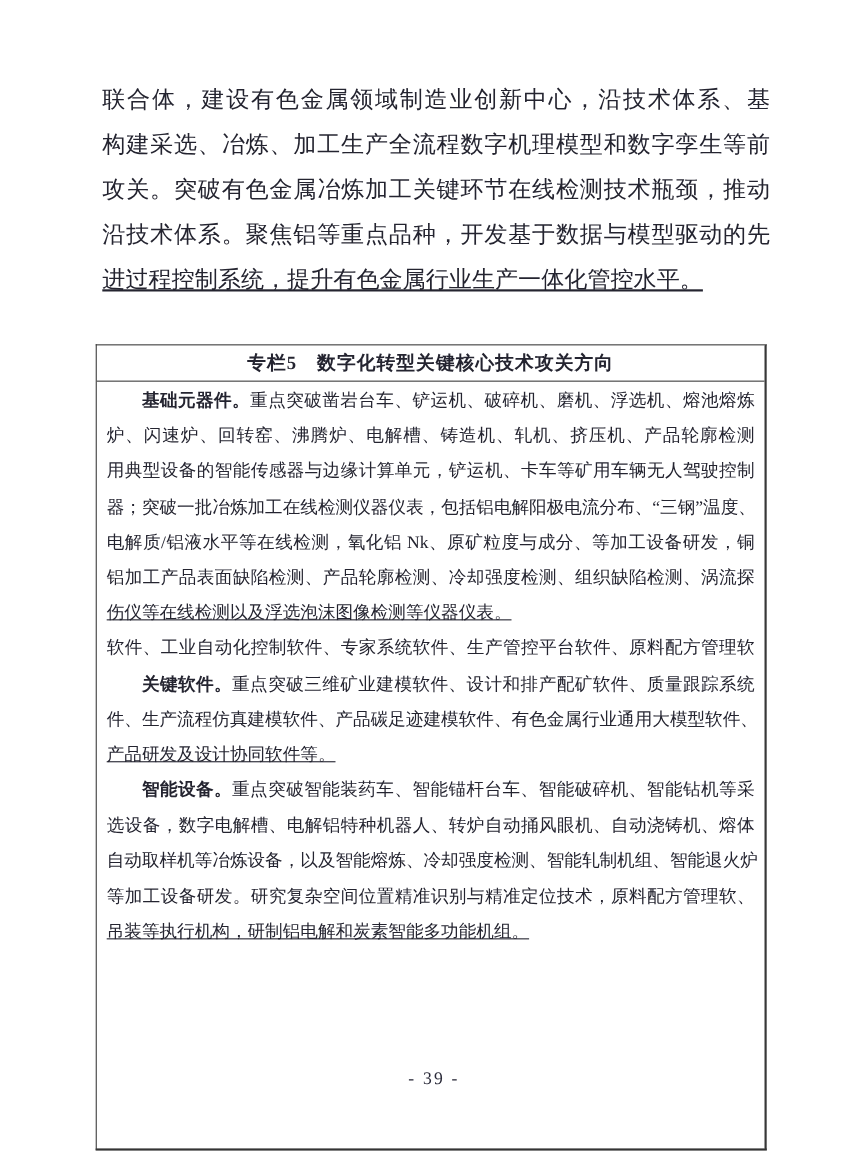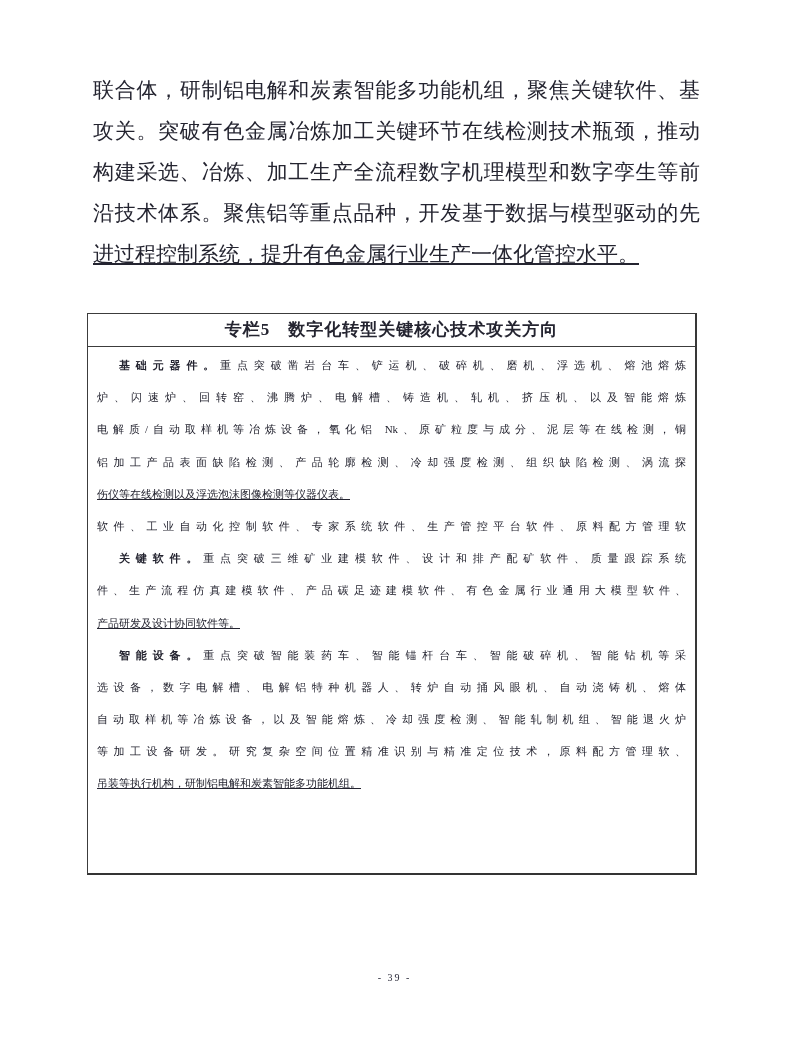--- a/index.html
+++ b/index.html
@@ -23,74 +23,76 @@
     font-size: 21px;
     white-space: nowrap;
   }
   .jl { text-align: justify; text-align-last: justify; }
   .jl-end { text-align: justify; text-align-last: left; text-decoration: underline; }
   .callout-box {
     position: absolute;
     left: 87px;
     top: 313px;
     width: 610px;
-    height: 562px;
+    height: 733px;
     border-top: 1.5px solid #3c3c3c;
     border-left: 1.5px solid #3c3c3c;
     border-right: 2px solid #383838;
     border-bottom: 2.5px solid #343434;
     background: #ffffff;
   }
   .box-title {
     height: 33px;
     line-height: 32px;
     text-align: center;
     font-weight: bold;
     font-size: 17px;
     border-bottom: 1px solid #3c3c3c;
     letter-spacing: 1px;
   }
   .box-body { padding: 2px 9px 0 9px; }
   .box-line {
     height: 32.2px;
     line-height: 32.2px;
-    font-size: 11px;
+    font-size: 16px;
     white-space: nowrap;
   }
   .box-line.first { text-indent: 2em; }
   .box-line b { font-weight: bold; }
   .page-number {
     position: absolute;
     top: 972px;
     left: 0;
     width: 789px;
     text-align: center;
-    font-size: 10px;
+    font-size: 16px;
     letter-spacing: 2px;
     color: #2b2b3a;
   }
 </style>
 </head>
 <body>
 
 <div class="main-text">
-  <div class="main-line jl">联合体，研制铝电解和炭素智能多功能机组，聚焦关键软件、基</div>
+  <div class="main-line jl">联合体，建设有色金属领域制造业创新中心，沿技术体系、基</div>
+  <div class="main-line jl">构建采选、冶炼、加工生产全流程数字机理模型和数字孪生等前</div>
   <div class="main-line jl">攻关。突破有色金属冶炼加工关键环节在线检测技术瓶颈，推动</div>
-  <div class="main-line jl">构建采选、冶炼、加工生产全流程数字机理模型和数字孪生等前</div>
   <div class="main-line jl">沿技术体系。聚焦铝等重点品种，开发基于数据与模型驱动的先</div>
   <div class="main-line jl-end">进过程控制系统，提升有色金属行业生产一体化管控水平。</div>
 </div>
 
 <div class="callout-box">
   <div class="box-title">专栏5　数字化转型关键核心技术攻关方向</div>
   <div class="box-body">
 
     <div class="box-line first jl"><b>基础元器件。</b><span>重点突破凿岩台车、铲运机、破碎机、磨机、浮选机、熔池熔炼</span></div>
-    <div class="box-line jl">炉、闪速炉、回转窑、沸腾炉、电解槽、铸造机、轧机、挤压机、以及智能熔炼</div>
-    <div class="box-line jl">电解质/自动取样机等冶炼设备，氧化铝 Nk、原矿粒度与成分、泥层等在线检测，铜</div>
+    <div class="box-line jl">炉、闪速炉、回转窑、沸腾炉、电解槽、铸造机、轧机、挤压机、产品轮廓检测</div>
+    <div class="box-line jl">用典型设备的智能传感器与边缘计算单元，铲运机、卡车等矿用车辆无人驾驶控制</div>
+    <div class="box-line jl">器；突破一批冶炼加工在线检测仪器仪表，包括铝电解阳极电流分布、“三钢”温度、</div>
+    <div class="box-line jl">电解质/铝液水平等在线检测，氧化铝 Nk、原矿粒度与成分、等加工设备研发，铜</div>
     <div class="box-line jl">铝加工产品表面缺陷检测、产品轮廓检测、冷却强度检测、组织缺陷检测、涡流探</div>
     <div class="box-line jl-end">伤仪等在线检测以及浮选泡沫图像检测等仪器仪表。</div>
 
     <div class="box-line jl">软件、工业自动化控制软件、专家系统软件、生产管控平台软件、原料配方管理软</div>
     <div class="box-line first jl"><b>关键软件。</b><span>重点突破三维矿业建模软件、设计和排产配矿软件、质量跟踪系统</span></div>
     <div class="box-line jl">件、生产流程仿真建模软件、产品碳足迹建模软件、有色金属行业通用大模型软件、</div>
     <div class="box-line jl-end">产品研发及设计协同软件等。</div>
 
     <div class="box-line first jl"><b>智能设备。</b><span>重点突破智能装药车、智能锚杆台车、智能破碎机、智能钻机等采</span></div>
     <div class="box-line jl">选设备，数字电解槽、电解铝特种机器人、转炉自动捅风眼机、自动浇铸机、熔体</div>

